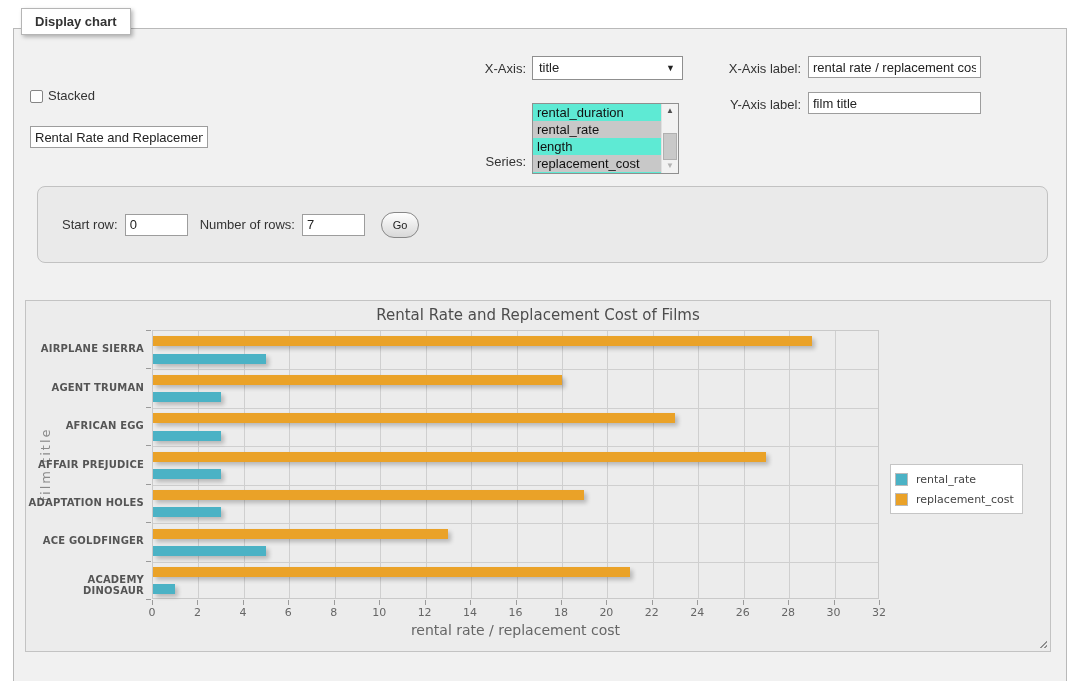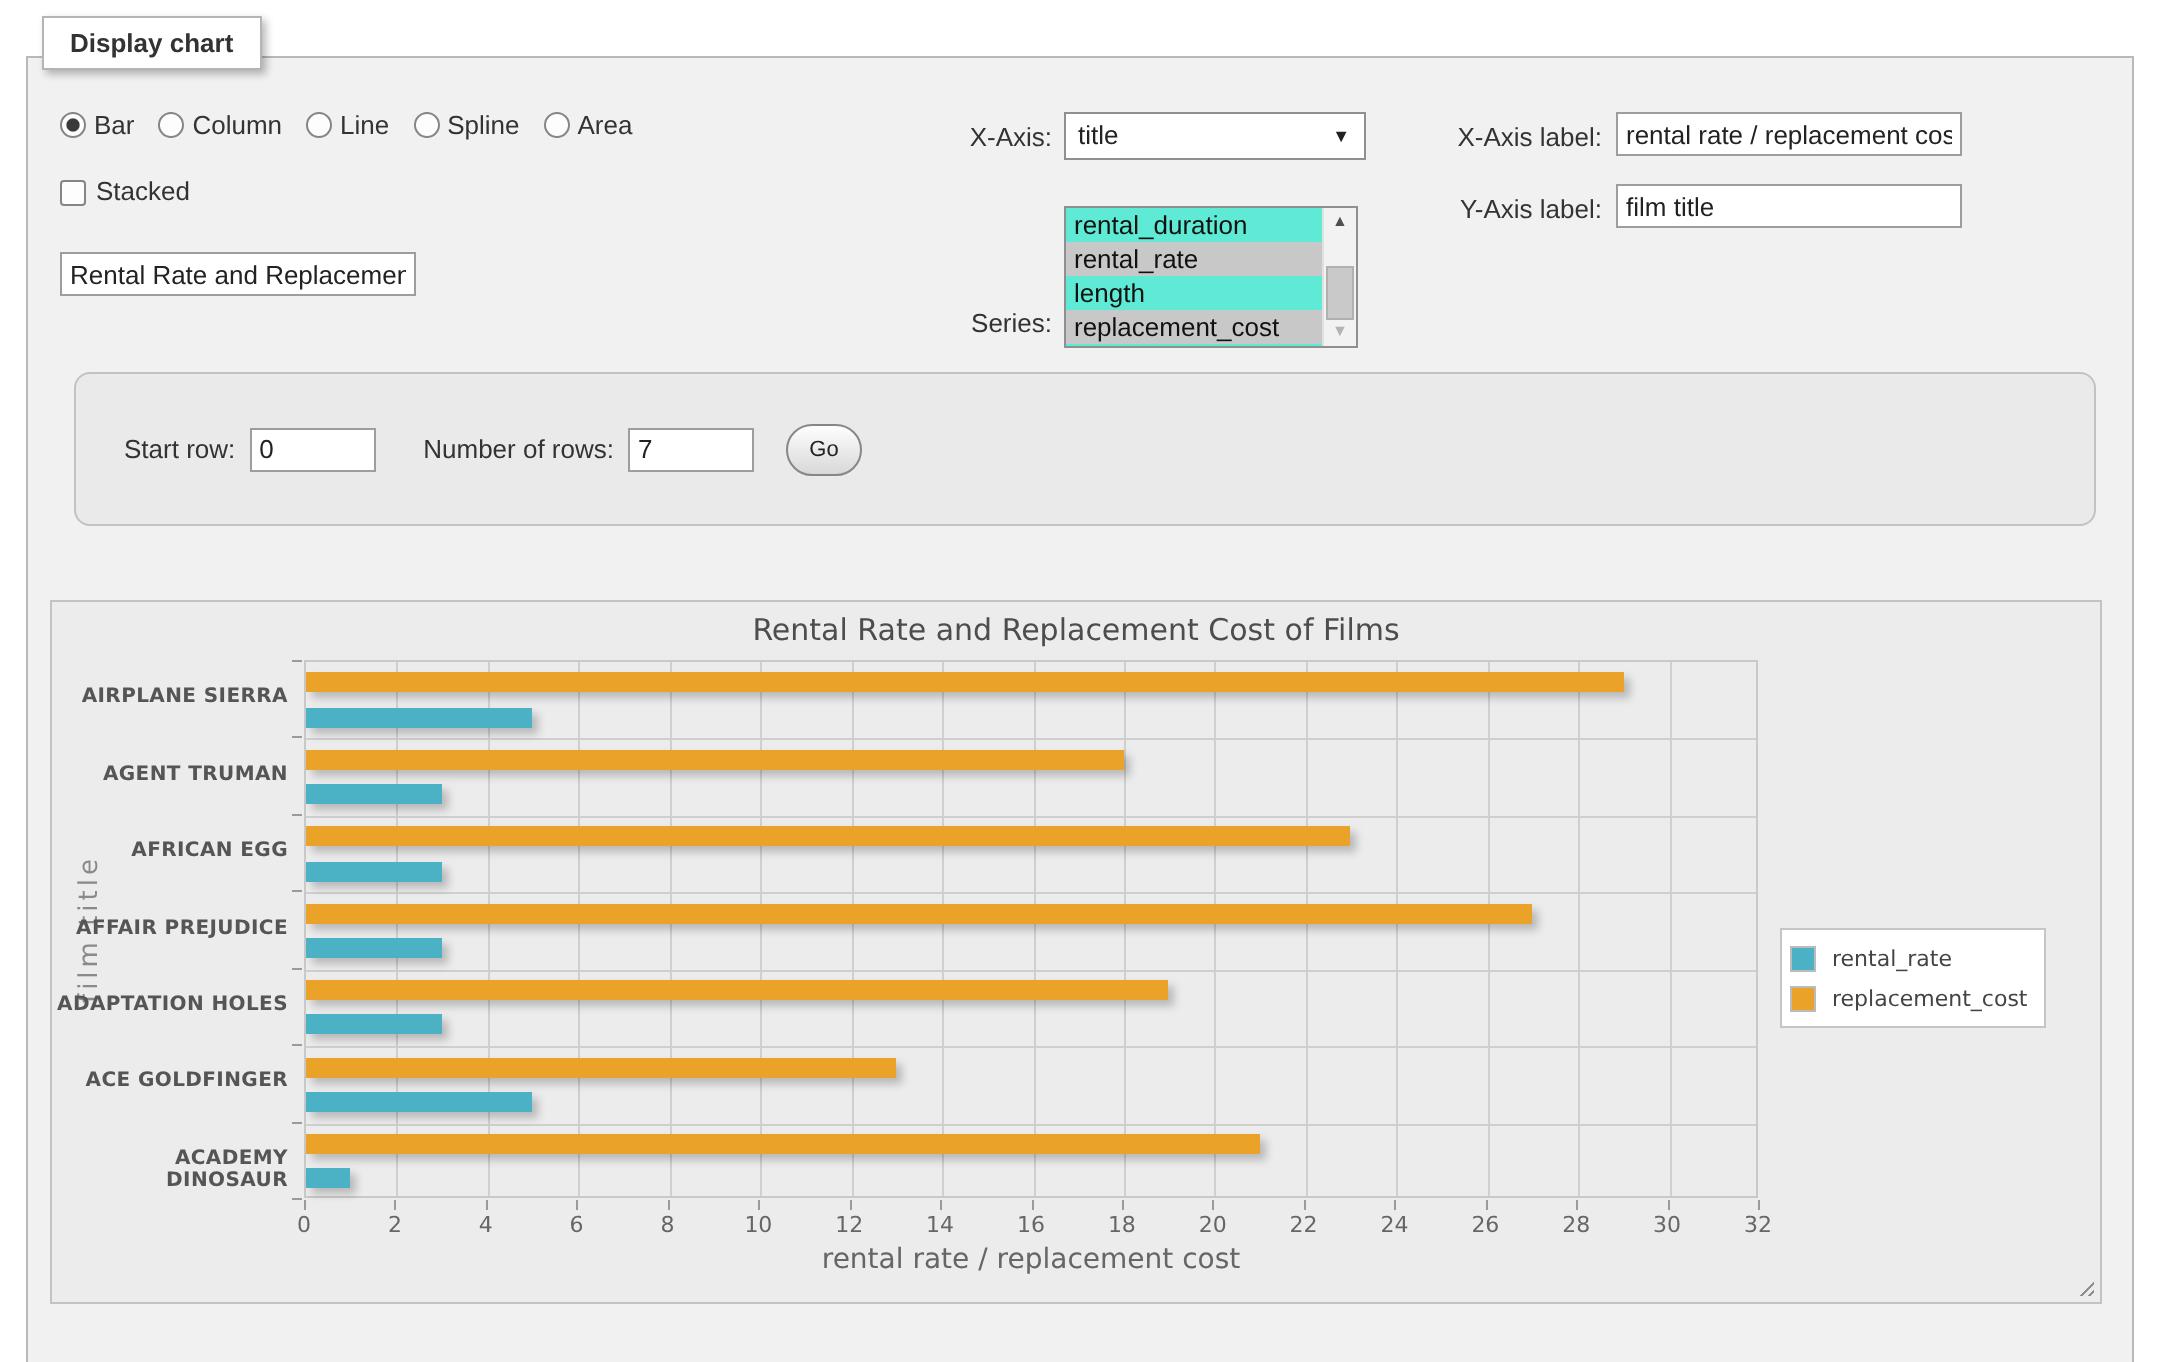--- a/index.html
+++ b/index.html
@@ -55,21 +55,21 @@
   .xlabel-lbl { left:706px; top:32px; }
   .ylabel-lbl { left:706px; top:68px; }
   .xlabel-input { position:absolute; left:794px; top:27px; width:173px; }
   .ylabel-input { position:absolute; left:794px; top:63px; width:173px; }
 
   
   .rows-panel { position:absolute; left:23px; top:157px; width:1011px; height:77px;
     background:#eaeaea; border:1px solid #c2c2c2; border-radius:8px;
     display:flex; align-items:center; padding-left:24px; font-size:13px; color:#333; }
   .rows-panel input { width:63px; margin-left:7px; }
-  .rows-panel .nlabel { margin-left:24px; }
+  .rows-panel .nlabel { margin-left:12px; }
   .go-btn { margin-left:16px; width:38px; height:26px; border-radius:13px;
     border:1px solid #878787; background:linear-gradient(#fefefe,#d8d8d8);
     font-family:"Liberation Sans",sans-serif; font-size:11px; color:#222; }
 
   
   .chart { position:absolute; left:11px; top:271px; width:1026px; height:352px;
     background:#ececec; border:1px solid #c3c3c3;
     font-family:"DejaVu Sans", sans-serif; }
   .chart-title { position:absolute; left:0; top:5px; width:100%; text-align:center;
     font-size:15px; color:#4d4d4d; }
@@ -98,42 +98,20 @@
   .resize-handle { position:absolute; right:3px; bottom:3px; width:10px; height:10px;
     background:repeating-linear-gradient(135deg,#8f8f8f 0 1px,transparent 1px 3px);
     clip-path:polygon(100% 0, 100% 100%, 0 100%); }
 </style>
 </head>
 <body>
 
 <div class="fieldset">
   <div class="legend-box">Display chart</div>
 
-  <div class="ctl radio-row" id="radio-row">
-      <label class="radio-item">
-        <input type="radio" name="charttype" class="radio" checked="" style="">
-        <span>Bar</span>
-      </label>
-      <label class="radio-item">
-        <input type="radio" name="charttype" class="radio" style="">
-        <span>Column</span>
-      </label>
-      <label class="radio-item">
-        <input type="radio" name="charttype" class="radio" style="">
-        <span>Line</span>
-      </label>
-      <label class="radio-item">
-        <input type="radio" name="charttype" class="radio" style="">
-        <span>Spline</span>
-      </label>
-      <label class="radio-item">
-        <input type="radio" name="charttype" class="radio" style="">
-        <span>Area</span>
-      </label>
-    </div>
 
   <div class="ctl stacked-row">
     <input type="checkbox" class="checkbox" style="">
     <span>Stacked</span>
   </div>
 
   <input class="text-input chart-title-input" value="Rental Rate and Replacement Cost of Films" style="">
 
   <div class="ctl lbl xaxis-lbl">X-Axis:</div>
   <div class="fake-select">

